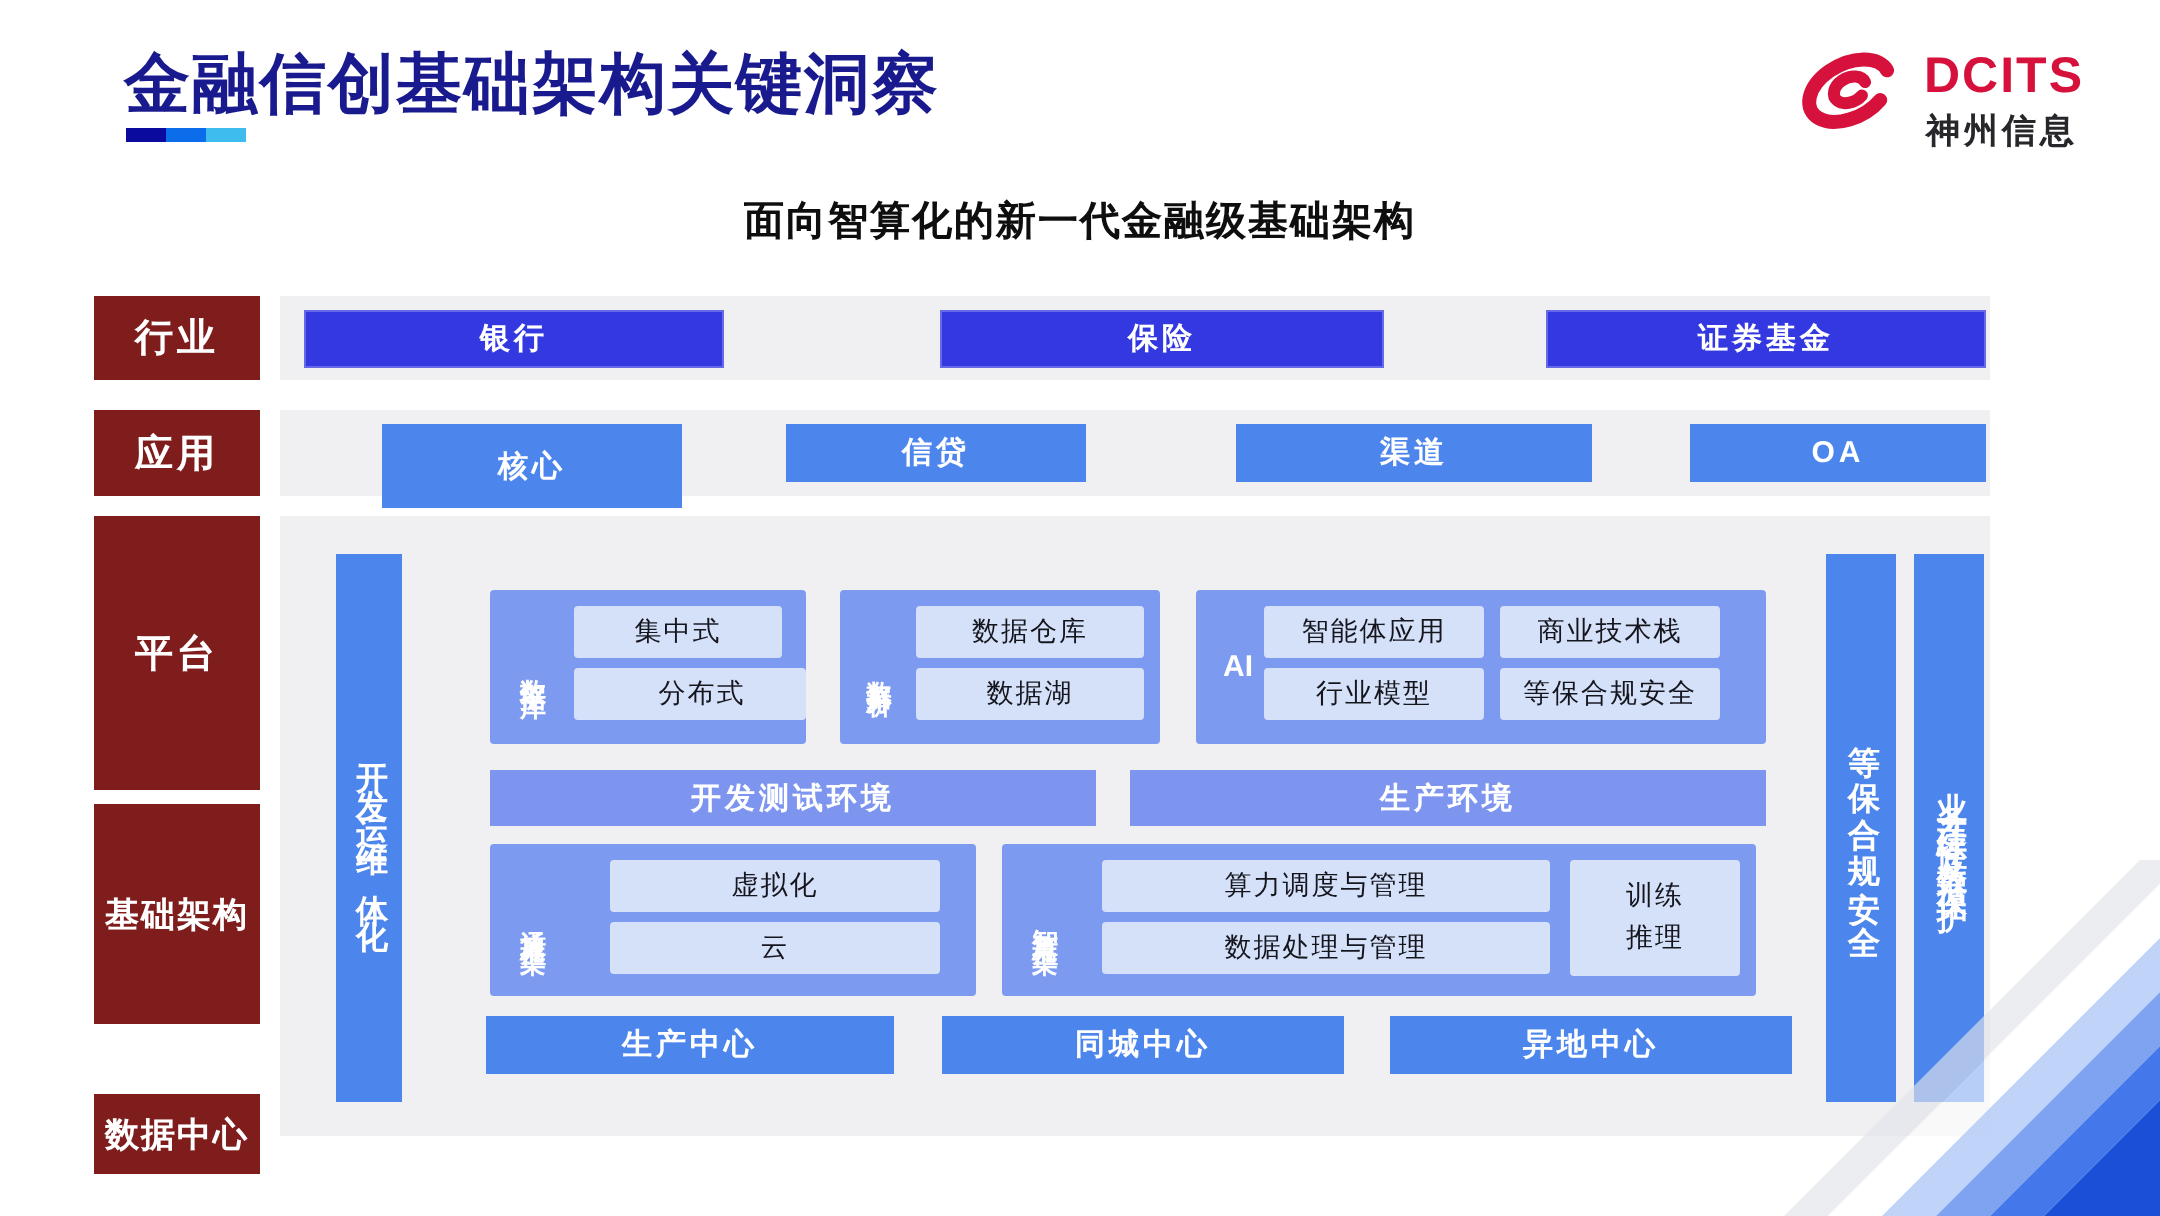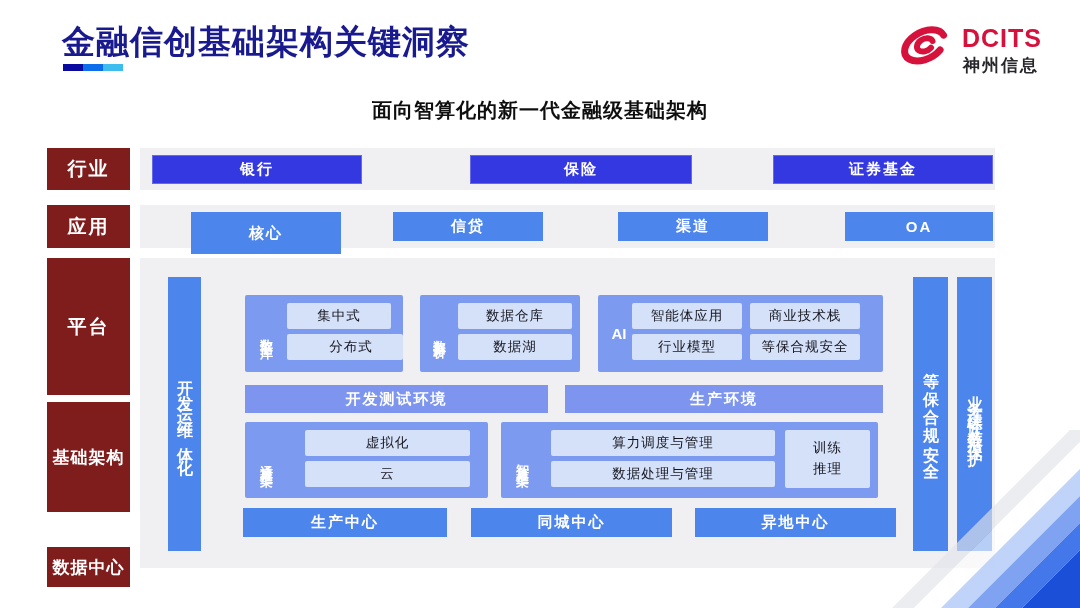--- a/index.html
+++ b/index.html
@@ -69,21 +69,21 @@
 <div class="abs row-label" style="left:47px;top:148px;width:83px;height:42px;">行业</div>
 <div class="abs strip" style="left:140px;top:148px;width:855px;height:42px;"></div>
 <div class="abs btn btn-royal" style="left:152px;top:155px;width:210px;height:29px;">银行</div>
 <div class="abs btn btn-royal" style="left:470px;top:155px;width:222px;height:29px;">保险</div>
 <div class="abs btn btn-royal" style="left:773px;top:155px;width:220px;height:29px;">证券基金</div>
 
 <div class="abs row-label" style="left:47px;top:205px;width:83px;height:43px;text-align:center;">应用</div>
 <div class="abs strip" style="left:140px;top:205px;width:855px;height:43px;"></div>
 <div class="abs btn btn-blue" style="left:167px;top:212px;width:150px;height:42px;margin-left:24px;">核心</div>
 <div class="abs btn btn-blue" style="left:393px;top:212px;width:150px;height:29px;">信贷</div>
-<div class="abs btn btn-blue" style="left:618px;top:212px;width:150px;height:29px;">渠道</div>
+<div class="abs btn btn-blue" style="left:618px;top:212px;width:178px;height:29px;">渠道</div>
 <div class="abs btn btn-blue" style="left:845px;top:212px;width:148px;height:29px;">OA</div>
 
 <div class="abs row-label" style="left:47px;top:258px;width:83px;height:137px;">平台</div>
 <div class="abs row-label" style="left:47px;top:402px;width:83px;height:110px;font-size:17px;letter-spacing:1px;">基础架构</div>
 <div class="abs row-label" style="left:47px;top:528px;width:83px;height:40px;font-size:17px;letter-spacing:1px;margin-top:19px;">数据中心</div>
 
 <div class="abs strip" style="left:140px;top:258px;width:855px;height:310px;">
 
   <div class="abs vbar vbar-dev" style="left:28px;top:19px;width:33px;height:274px;">开发运维一体化</div>
 

